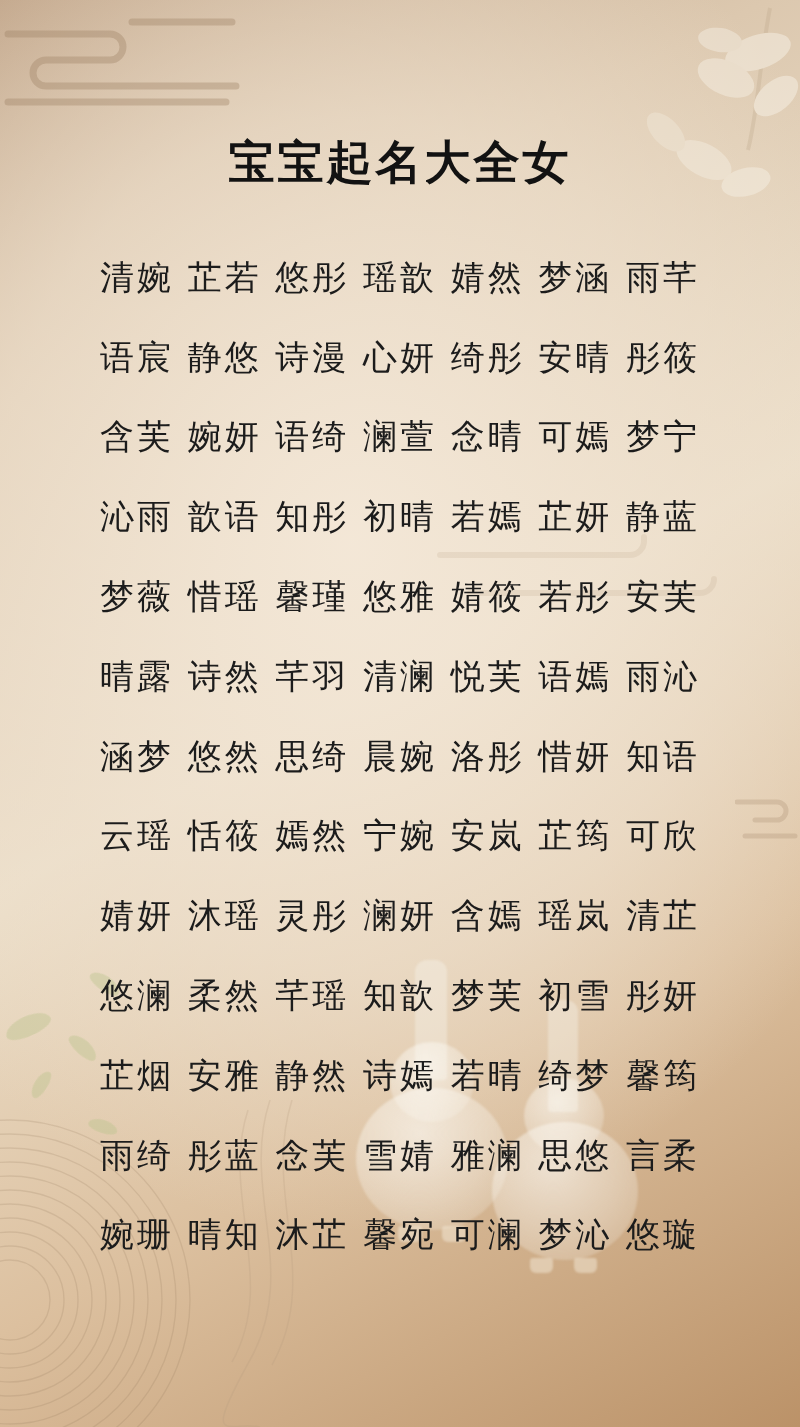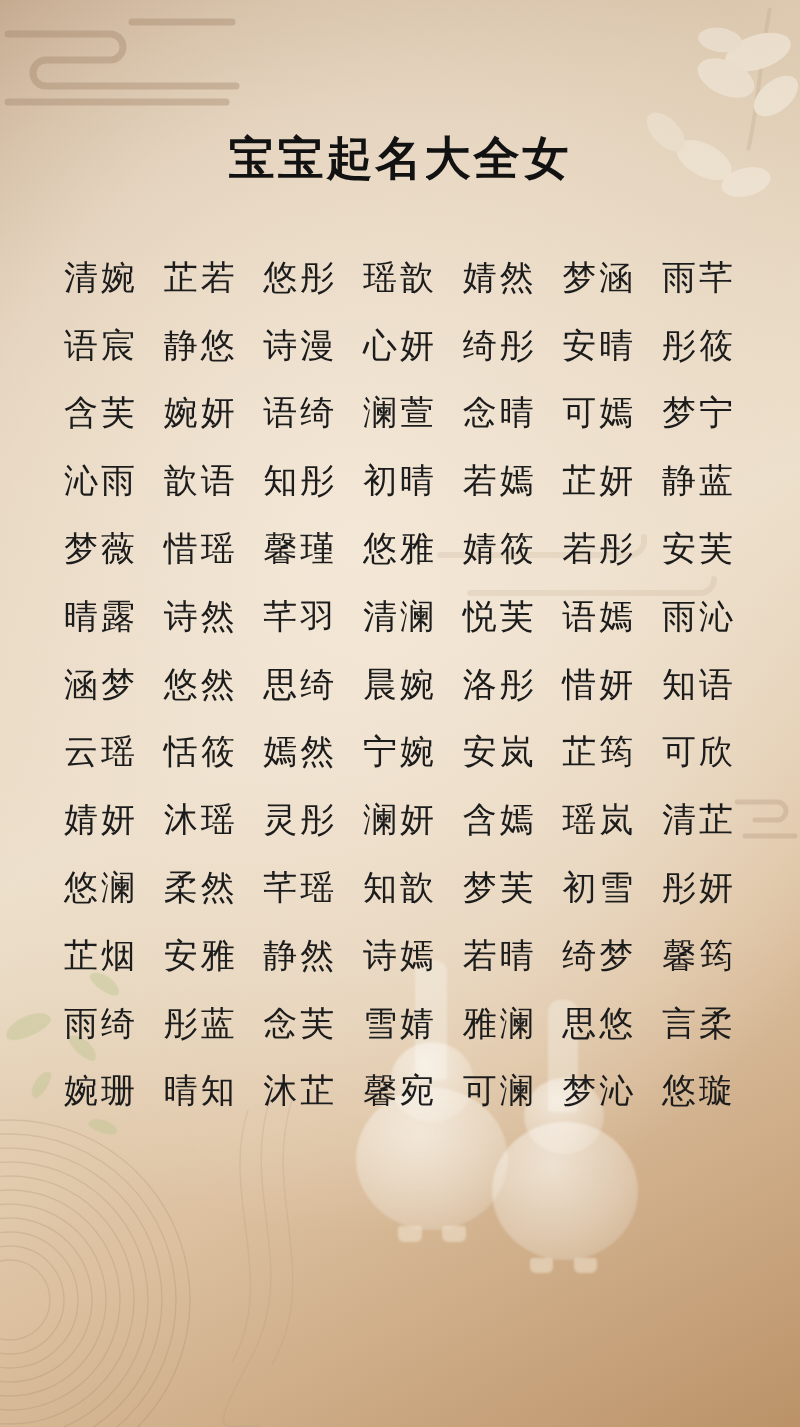--- a/index.html
+++ b/index.html
@@ -15,29 +15,30 @@
   .leaf{position:absolute;border-radius:50% 50% 50% 50%/60% 60% 40% 40%;
         background:#bcc48e;opacity:.42;filter:blur(.6px);}
   .vase{position:absolute;filter:blur(1.2px);}
   .vase .neck{position:absolute;background:rgba(250,248,242,.34);border-radius:12px 12px 4px 4px;}
   .vase .bulb{position:absolute;border-radius:50%;
         background:radial-gradient(circle at 42% 32%, rgba(255,255,252,.58) 0%, rgba(252,250,244,.34) 55%, rgba(226,210,186,.18) 100%);}
   .vase .foot{position:absolute;background:rgba(244,234,216,.5);border-radius:3px 3px 6px 6px;}
   
   .title{
     position:absolute;top:102px;left:0;width:100%;text-align:center;
-    font-family:Liberation Mono, monospace;
+    font-family:Liberation Sans, sans-serif;
     font-weight:900;font-size:46px;letter-spacing:3px;color:#121212;line-height:58px;
   }
   
   .grid{
-    position:absolute;top:244px;left:0;right:0;padding:0 64px;
+    position:absolute;top:244px;left:0;right:0;padding:0 100px;
     display:grid;grid-template-columns:repeat(7,auto);
     justify-content:space-between;grid-auto-rows:67.8px;align-items:center;
     z-index:5;
+    gap:12px;
   }
   .name{
     font-size:34px;color:#1c1c1c;letter-spacing:3px;white-space:nowrap;
     font-family:"Liberation Serif","DejaVu Serif",serif;
   }
 </style>
 </head>
 <body>
 
 <svg class="decor" style="left:0;top:0;" width="380" height="120" viewBox="0 0 380 120">

